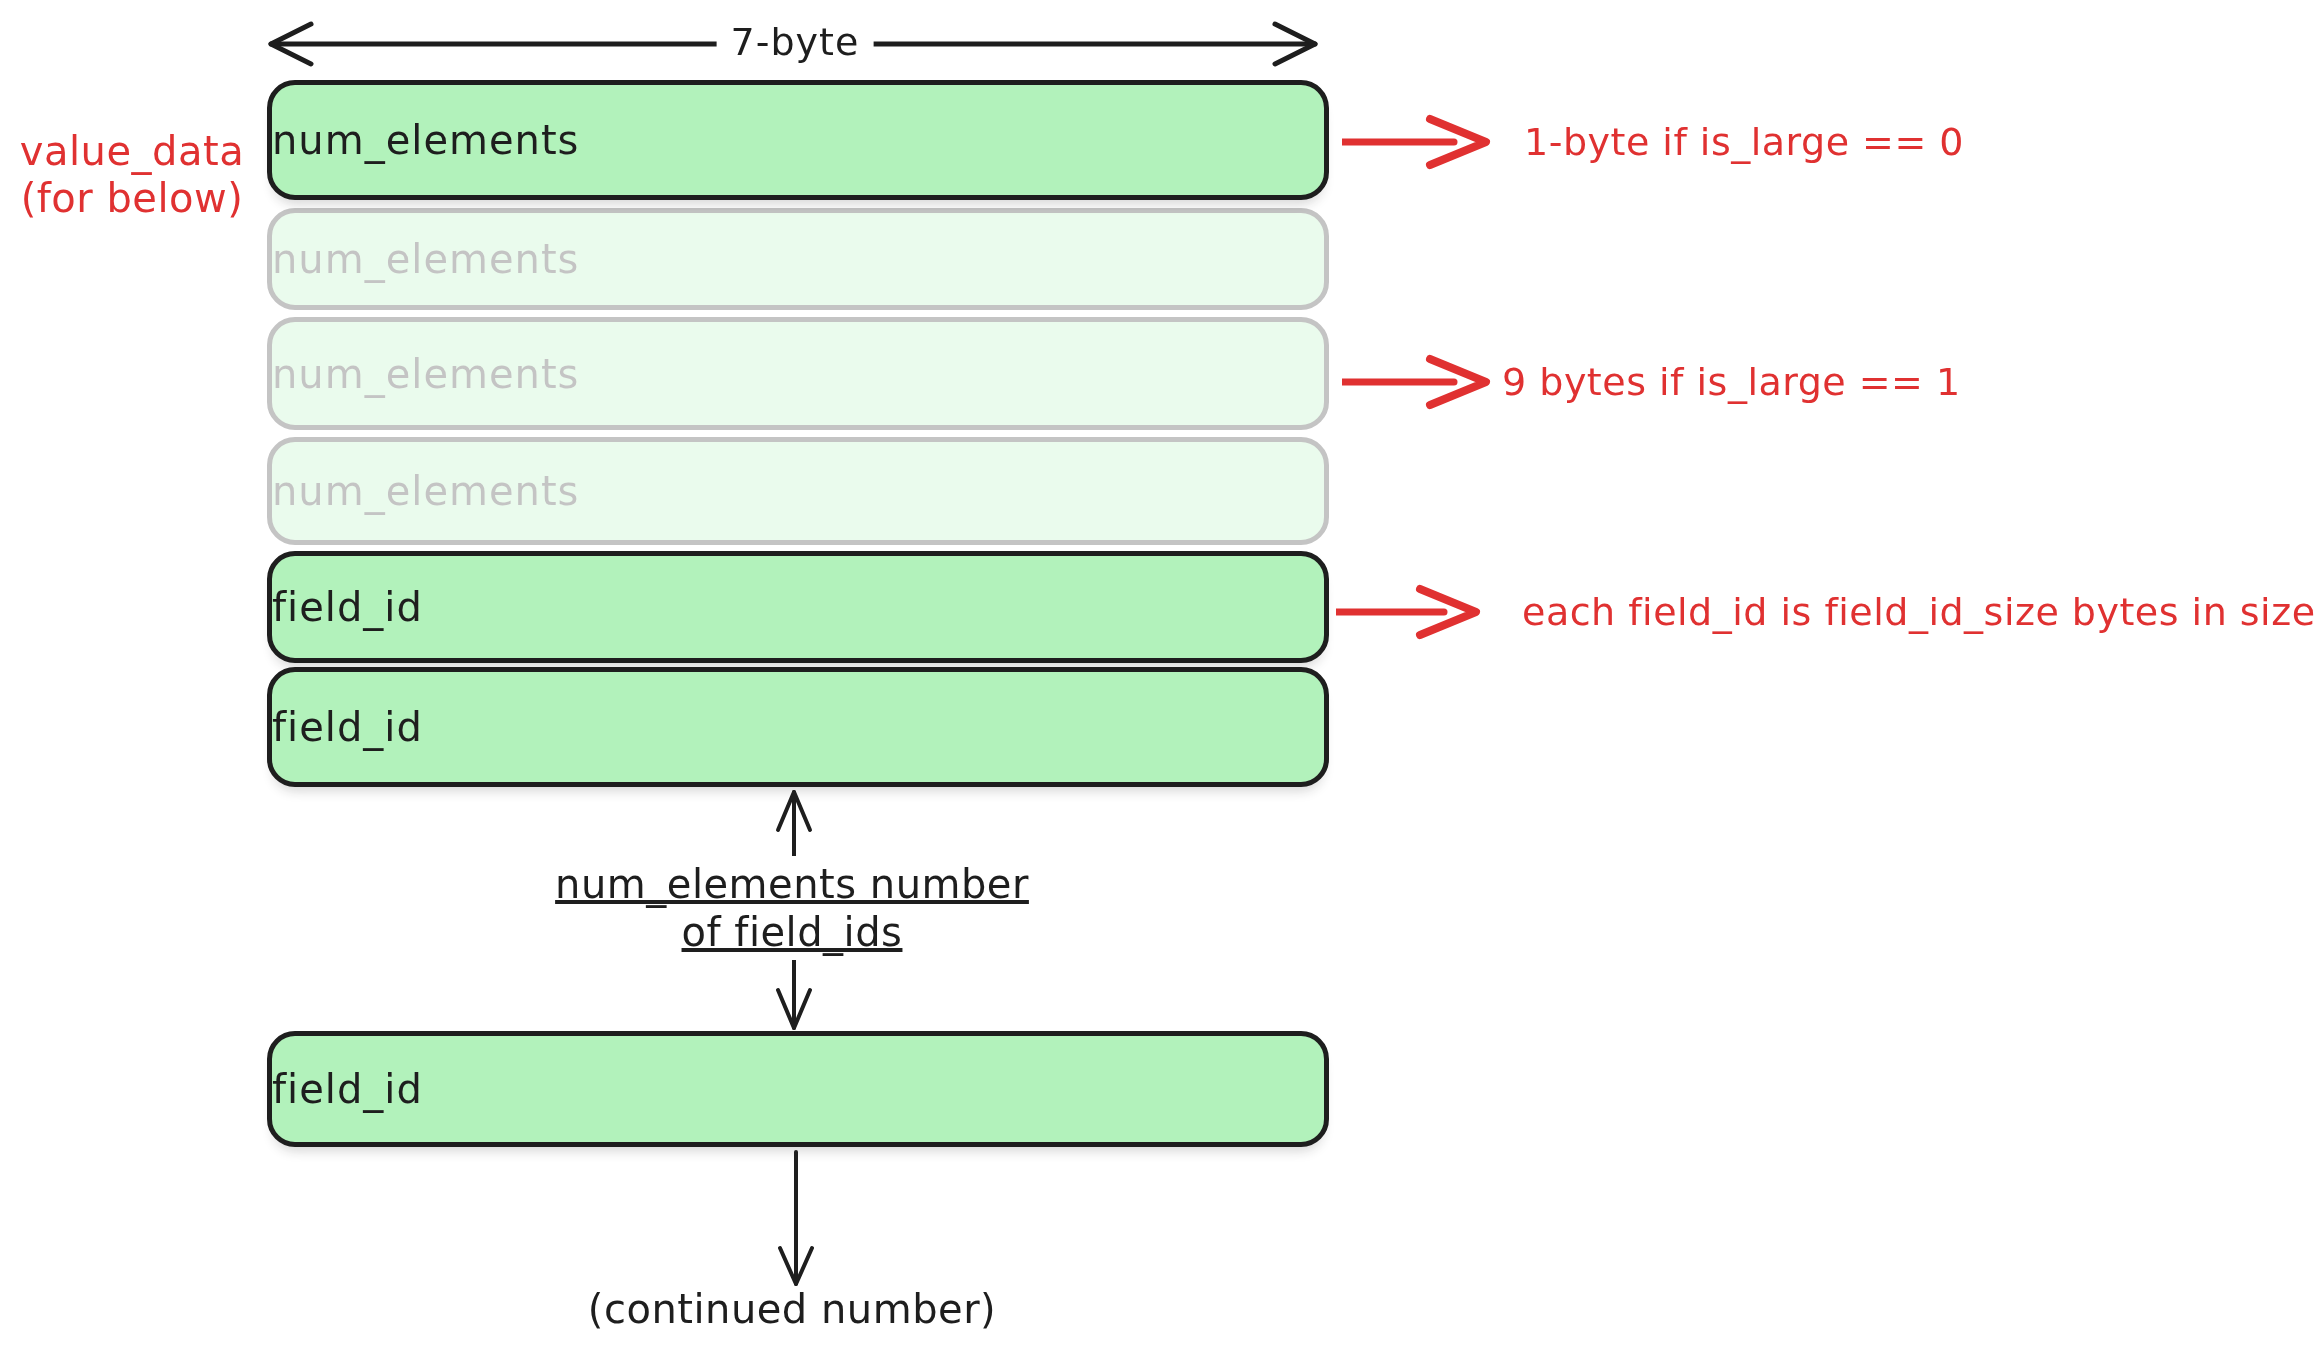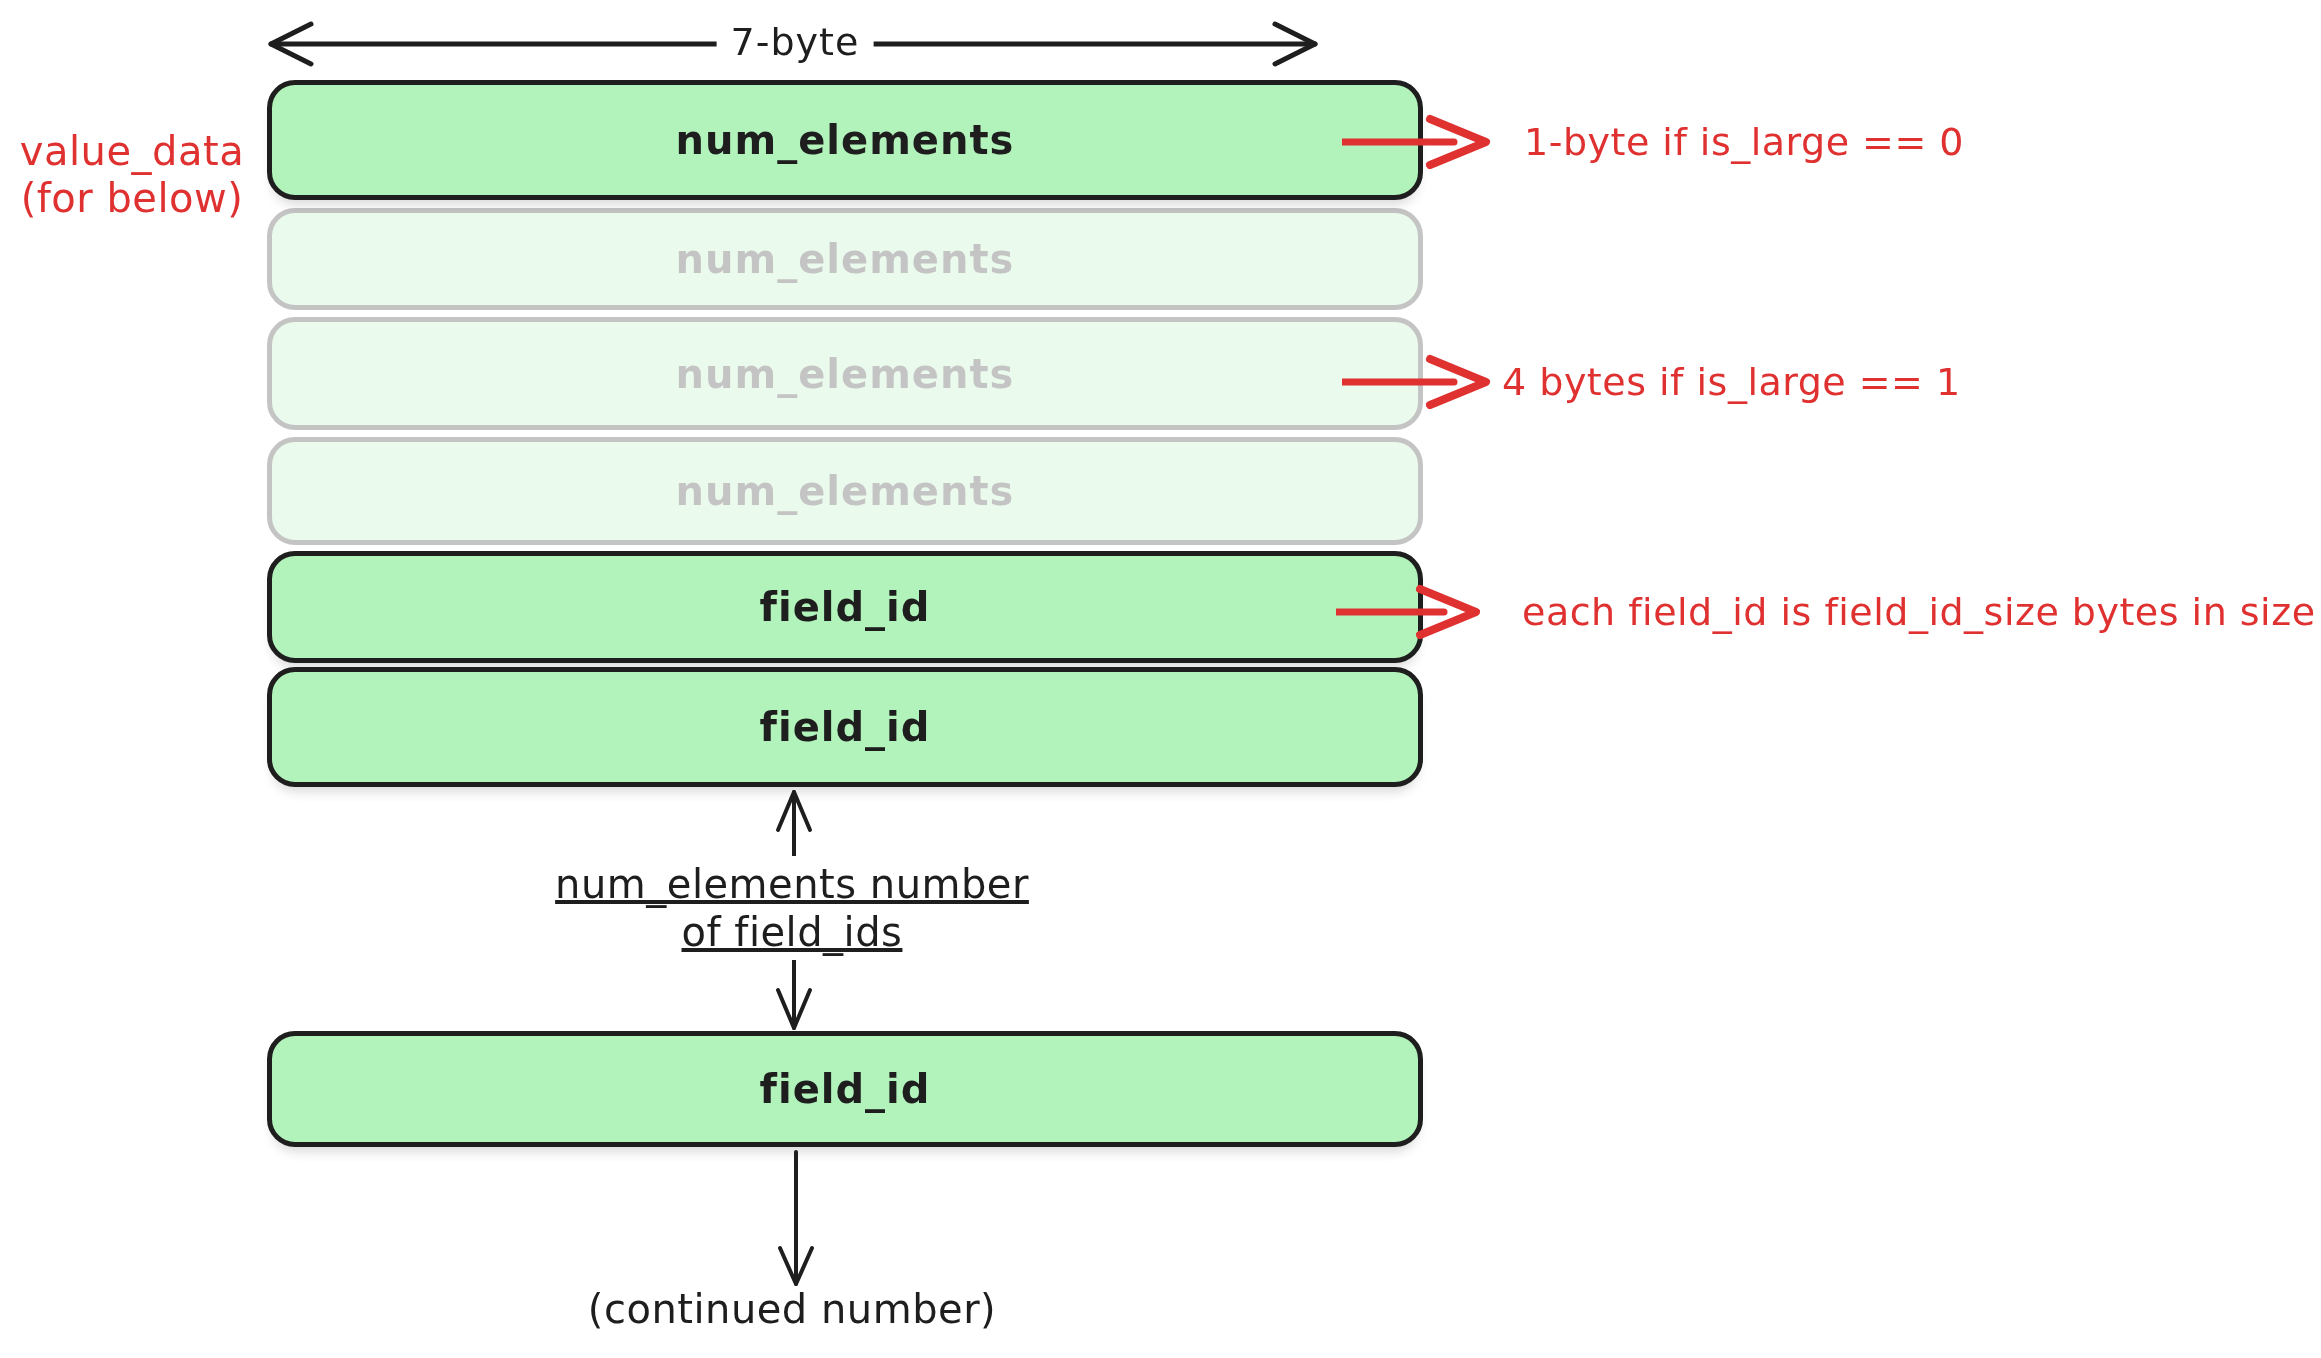--- a/index.html
+++ b/index.html
@@ -13,33 +13,32 @@
     width:2321px;
     height:1358px;
     background:#ffffff;
     overflow:hidden;
     font-family:"DejaVu Sans", sans-serif;
     color:var(--ink);
   }
   .box{
     position:absolute;
     left:267px;
-    width:1156px;
+    width:1062px;
     box-sizing:border-box;
     background:var(--green);
     border:5px solid var(--ink);
     border-radius:28px;
     display:flex;
     align-items:center;
-    justify-content:center;
+    justify-content:flex-start;
     font-size:40px;
     letter-spacing:1px;
     color:var(--ink);
     box-shadow:0 10px 12px -6px rgba(30,30,30,.18);
-    font-weight:bold;
   }
   .box.faded{
     opacity:.26;
     box-shadow:none;
   }
   .annot{
     position:absolute;
     display:flex;
     align-items:center;
     gap:10px;
@@ -142,21 +141,21 @@
       <polyline points="88,7 144,30 88,53" fill="none" stroke="#e03131" stroke-width="8" stroke-linecap="round" stroke-linejoin="round"></polyline>
     </svg>
     <span>1-byte if is_large == 0</span>
   </div>
 
   <div class="annot" style="left:1342px;top:352px;">
     <svg width="150" height="60" viewBox="0 0 150 60">
       <line x1="0" y1="30" x2="112" y2="30" stroke="#e03131" stroke-width="7" stroke-linecap="round"></line>
       <polyline points="88,7 144,30 88,53" fill="none" stroke="#e03131" stroke-width="8" stroke-linecap="round" stroke-linejoin="round"></polyline>
     </svg>
-    <span>4 bytes if is_large == 1</span>
+    <span>9 bytes if is_large == 1</span>
   </div>
 
   <div class="annot" style="left:1336px;top:582px;gap:40px;">
     <svg width="146" height="60" viewBox="0 0 146 60">
       <line x1="0" y1="30" x2="108" y2="30" stroke="#e03131" stroke-width="7" stroke-linecap="round"></line>
       <polyline points="84,7 140,30 84,53" fill="none" stroke="#e03131" stroke-width="8" stroke-linecap="round" stroke-linejoin="round"></polyline>
     </svg>
     <span>each field_id is field_id_size bytes in size</span>
   </div>
 

